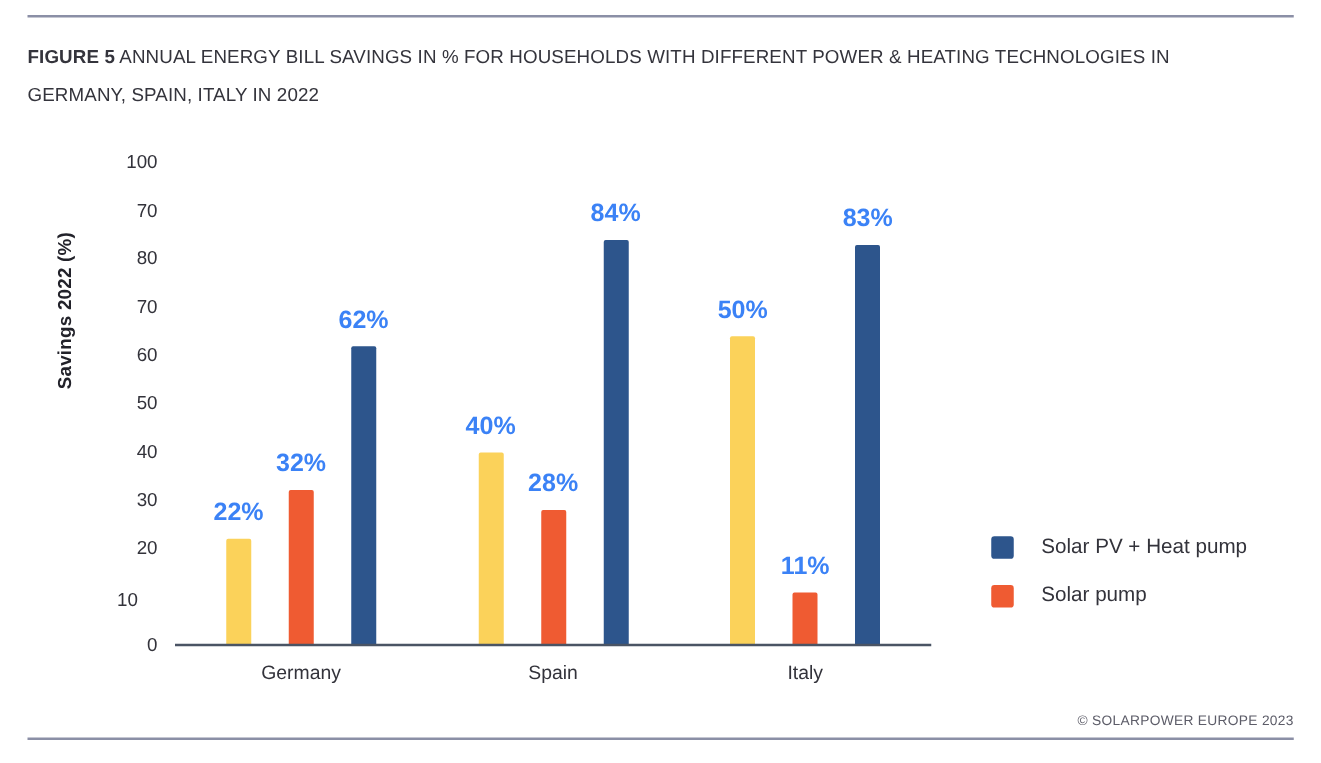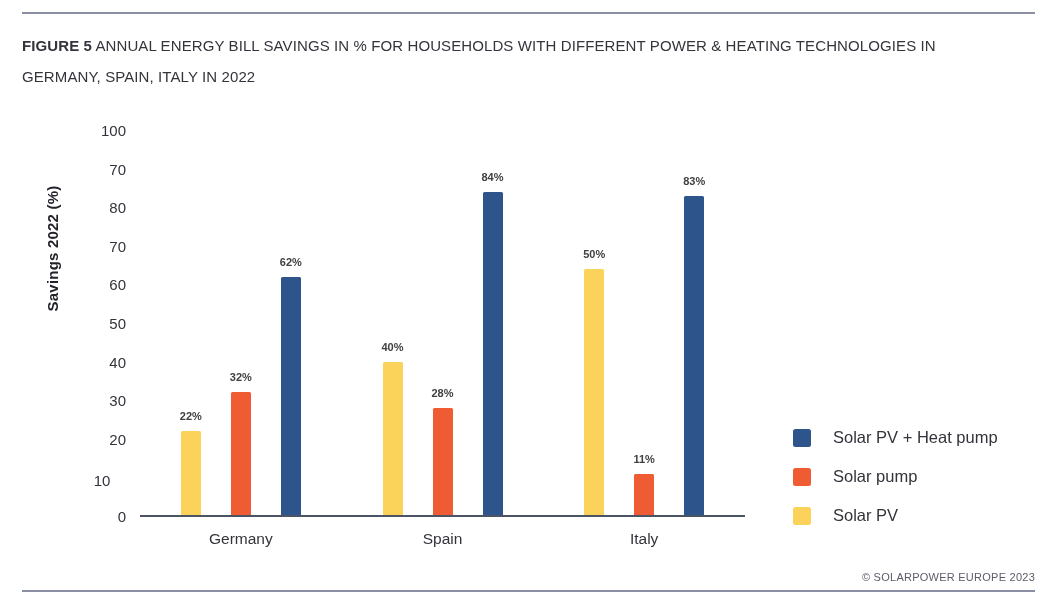--- a/index.html
+++ b/index.html
@@ -117,23 +117,23 @@
     bottom: 0;
     left: 0;
     width: 20px;
     border-radius: 1.5px 1.5px 0 0;
   }
   .bar-label {
     position: absolute;
     left: 50%;
     transform: translateX(-50%);
     white-space: nowrap;
-    font-size: 11px;
+    font-size: 20px;
     font-weight: 700;
-    color: #404040;
+    color: #3b82f6;
     margin-top: 18px;
   }
 
   
   .x-labels {
     position: absolute;
     left: 140px;
     top: 530px;
     width: 605px;
     height: 28px;
@@ -265,21 +265,17 @@
 
   <div class="legend" id="legend">
       <div class="legend-item">
         <div class="legend-swatch" style="background: rgb(45, 85, 140);"></div>
         <div class="legend-label">Solar PV + Heat pump</div>
       </div>
       <div class="legend-item">
         <div class="legend-swatch" style="background: rgb(239, 91, 50);"></div>
         <div class="legend-label">Solar pump</div>
       </div>
-      <div class="legend-item">
-        <div class="legend-swatch" style="background: rgb(251, 210, 90);"></div>
-        <div class="legend-label">Solar PV</div>
-      </div>
     </div>
 </div>
 
 <div class="copyright">© SOLARPOWER EUROPE 2023</div>
 <div class="rule bottom"></div>
 
 </body></html>

